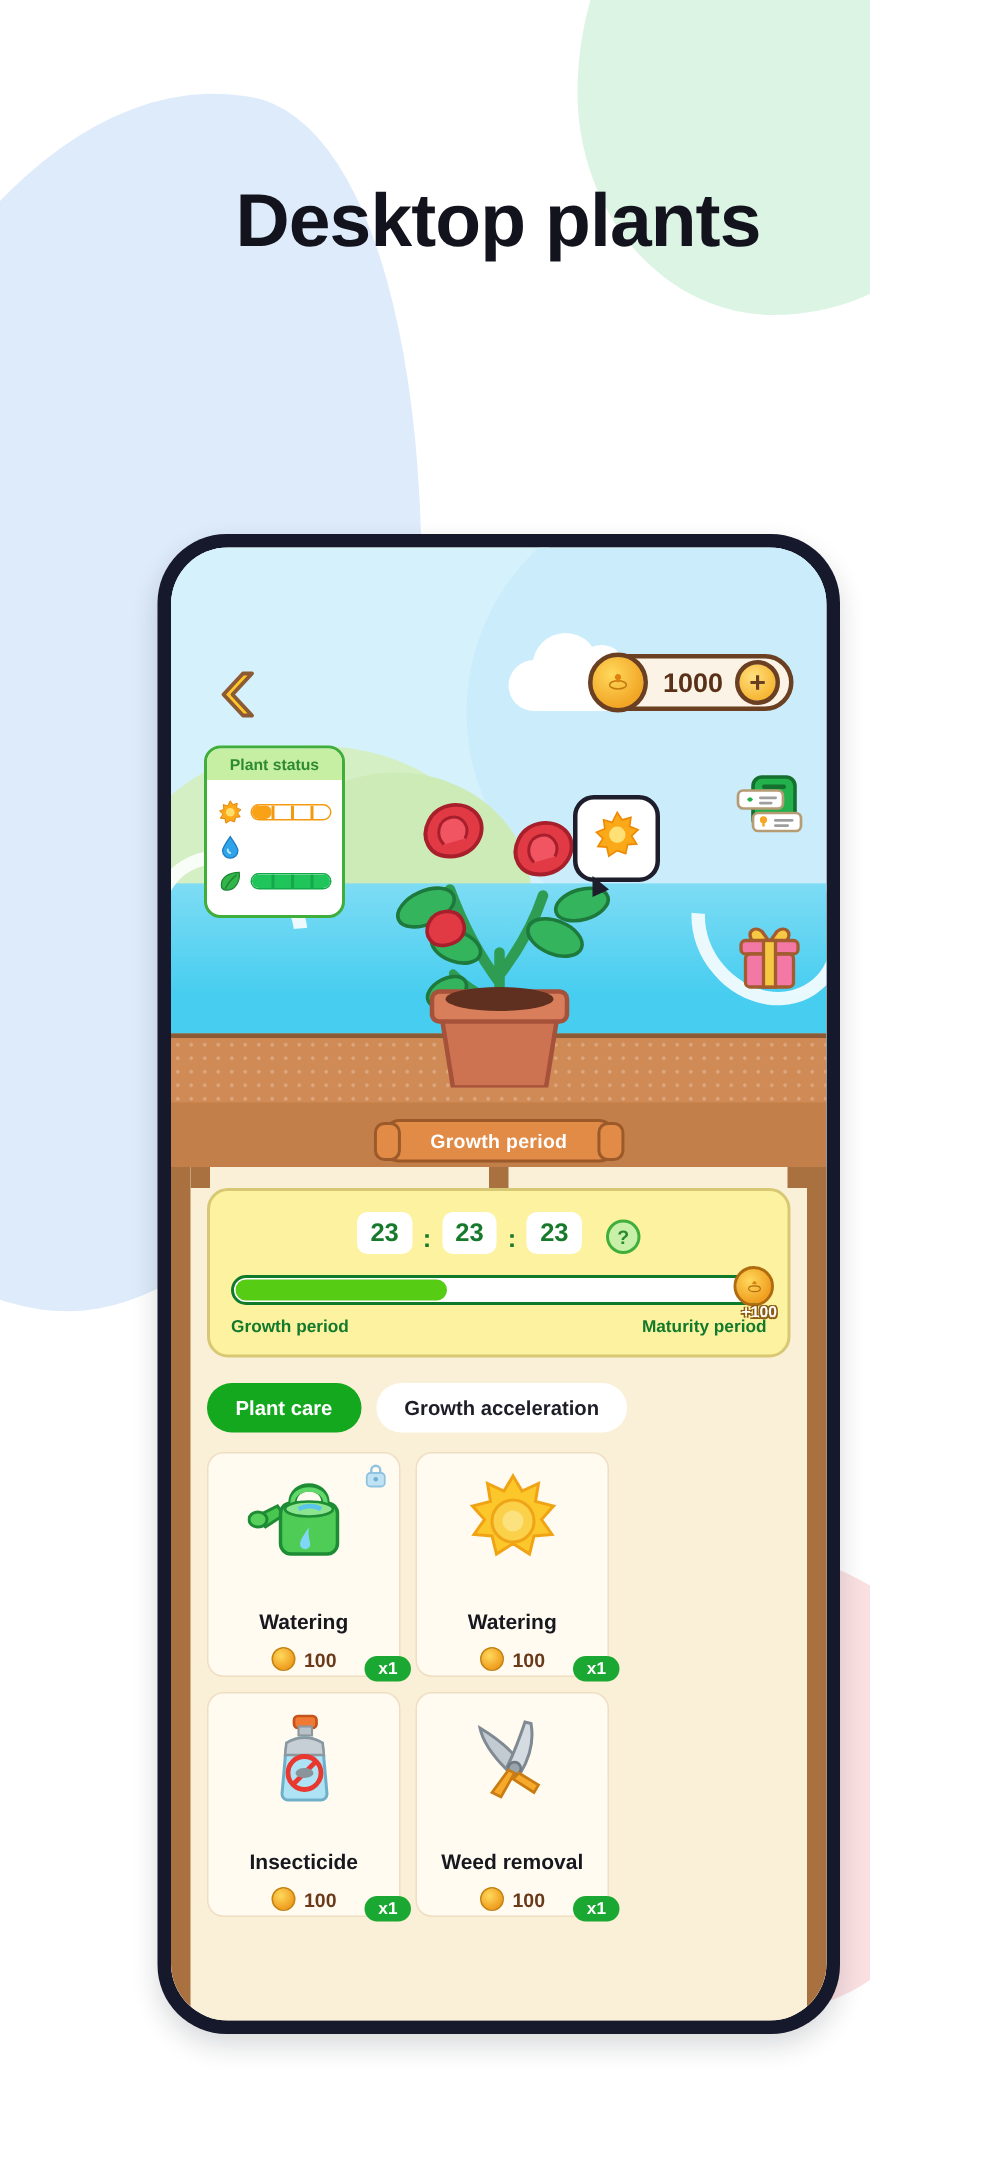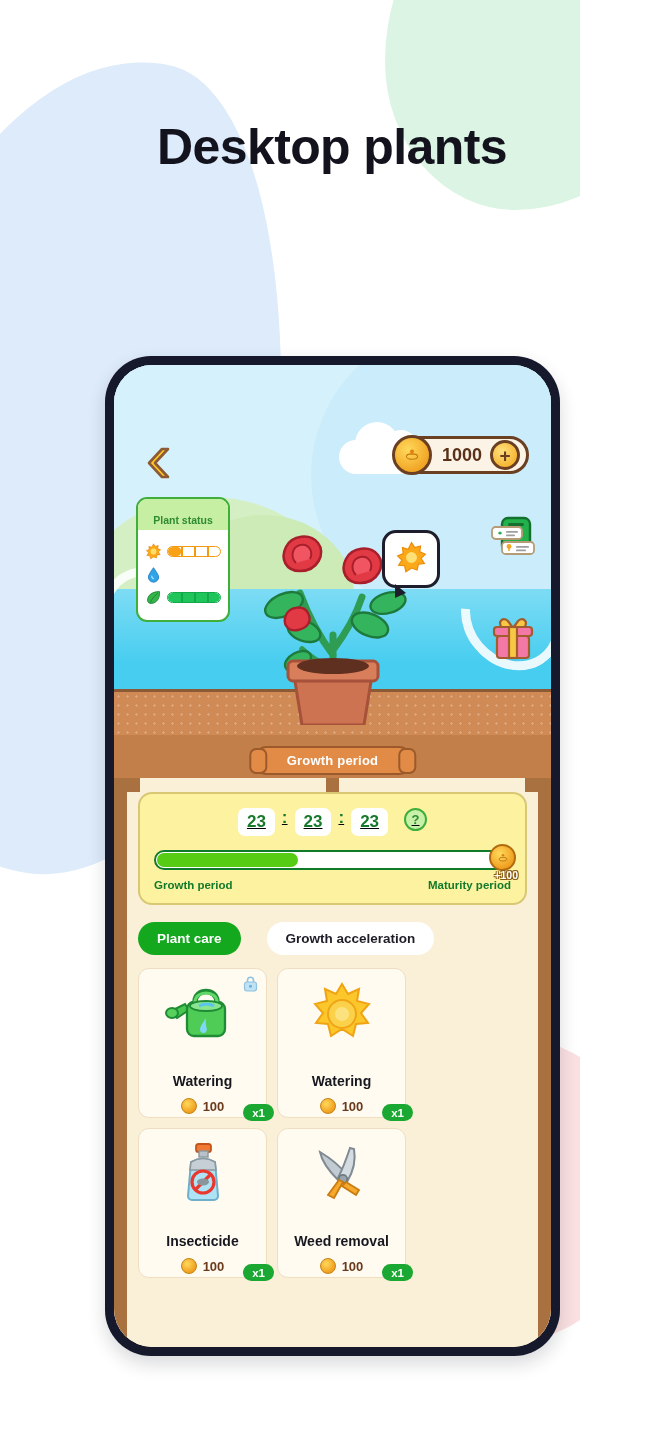--- a/index.html
+++ b/index.html
@@ -169,21 +169,21 @@
 
   
   .status-card {
     position: absolute; left: 22px; top: 132px; width: 94px;
     background: #FFFFFF; border: 2.5px solid #3FAE3A; border-radius: 11px;
     overflow: hidden; z-index: 7;
   }
   .status-head {
     background: #C6EFA4; color: #2E8B31;
     font-size: 10.5px; font-weight: bold; text-align: center;
-    padding: 15px 0 4px;
+    padding: 5px 0 4px;
   }
   .status-body { padding: 7px 7px 8px; }
   .status-row { display: flex; align-items: center; gap: 5px; margin: 6px 0; }
   .status-ico { width: 17px; height: 17px; flex: 0 0 17px; }
   .meter { flex: 1; height: 11px; border-radius: 6px; position: relative; overflow: hidden; }
   .meter.sun { border: 1.8px solid #F59A10; background: #FFFFFF; }
   .meter.leaf { border: 1.8px solid #13A94A; background: #FFFFFF; }
   .meter-fill { position: absolute; left: 0; top: 0; height: 100%; border-radius: 4px; }
   .meter.sun .meter-fill { background: #F9A215; }
   .meter.leaf .meter-fill { background: #1FC55A; }
@@ -223,21 +223,21 @@
   }
   .post-row { position: absolute; left: 0; top: 0; width: 100%; height: 14px; display: flex; }
   .post { width: 13px; background: #A9713F; }
   .post-gap { flex: 1; }
 
   .timer-card {
     position: relative; z-index: 2;
     background: #FCF2A0; border: 2px solid #D8C873; border-radius: 14px;
     padding: 14px 14px 12px;
   }
-  .timer-row { display: flex; align-items: flex-start; justify-content: center; gap: 7px; text-decoration: underline; }
+  .timer-row { display: flex; align-items: flex-end; justify-content: center; gap: 7px; }
   .tbox {
     background: #FFFFFF; border-radius: 7px;
     padding: 4px 9px;
     font-size: 17px; font-weight: bold; color: #17792B;
   }
   .tcolon { font-size: 17px; font-weight: bold; color: #17792B; }
   .qmark {
     width: 23px; height: 23px; margin-left: 9px;
     border-radius: 50%; background: #C9F0A9; border: 2px solid #3FAE3A;
     color: #2C8A32; font-size: 13px; font-weight: bold;
@@ -260,21 +260,21 @@
     display: flex; align-items: center; justify-content: center; font-size: 11px;
   }
   .bar-bonus {
     position: absolute; right: -9px; top: 17px;
     font-size: 10.5px; font-weight: bold; color: #FFFFFF;
     text-shadow: -1px -1px 0 #8A5A10, 1px -1px 0 #8A5A10, -1px 1px 0 #8A5A10, 1px 1px 0 #8A5A10;
   }
   .bar-labels { display: flex; justify-content: space-between; margin-top: 9px; }
   .bar-labels span { font-size: 11.5px; font-weight: bold; color: #137A2C; }
 
-  .tabs { display: flex; gap: 26px; margin: 17px 0 0; position: relative; z-index: 2; }
+  .tabs { display: flex; gap: 10px; margin: 17px 0 0; position: relative; z-index: 2; }
   .tab {
     border-radius: 19px; padding: 9px 19px;
     font-size: 13.5px; font-weight: bold;
   }
   .tab.active { background: #14A81E; color: #FFFFFF; }
   .tab.idle { background: #FFFFFF; color: #1D1D28; }
 
   .grid { display: flex; flex-wrap: wrap; gap: 10px; margin-top: 13px; position: relative; z-index: 2; }
   .item-card {
     width: 129px; height: 150px;

